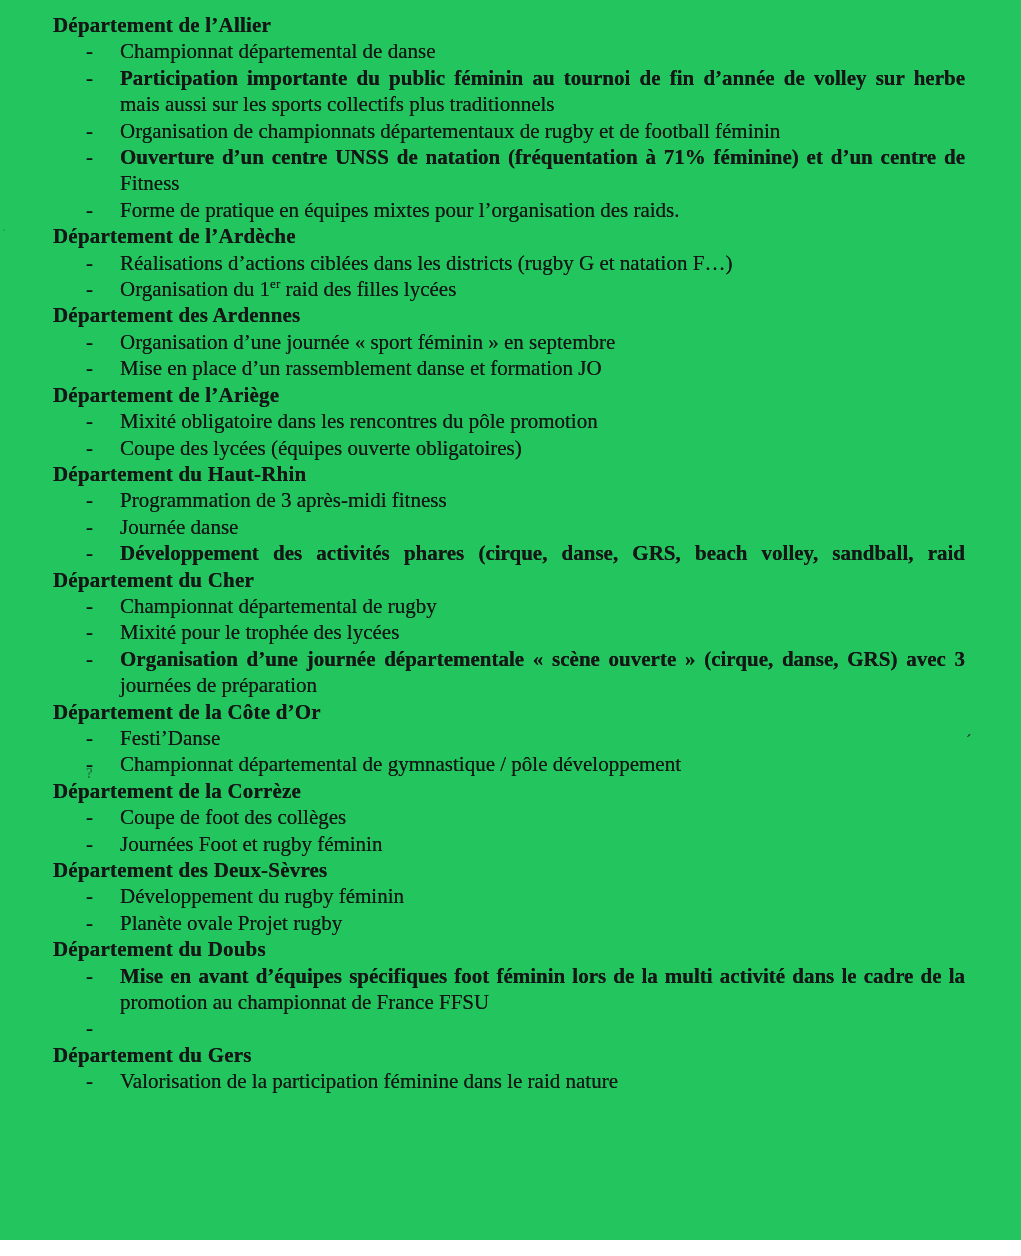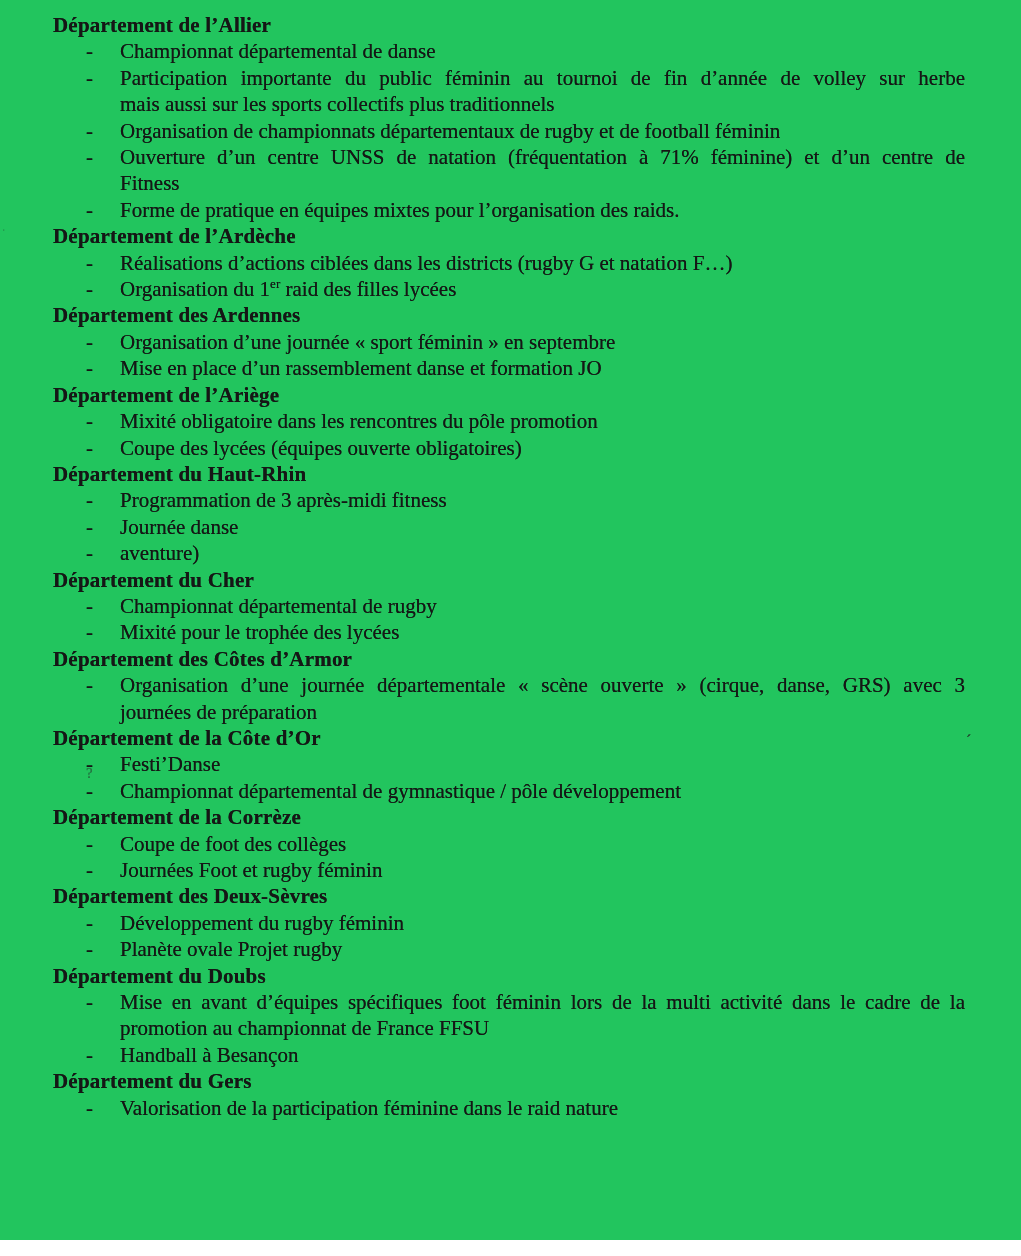--- a/index.html
+++ b/index.html
@@ -34,20 +34,21 @@
   .dash {
     flex: 0 0 34px;
     padding-left: 33px;
     box-sizing: content-box;
   }
   .item-body { flex: 1; min-width: 0; }
   .line { }
   .jline {
     text-align: justify;
     text-align-last: justify;
+    font-weight: bold;
   }
   sup.ord {
     font-size: 0.62em;
     vertical-align: super;
     line-height: 0;
   }
   .artifact {
     position: absolute;
     color: #2a2a2a;
     font-family: "Liberation Serif", serif;
@@ -154,41 +155,40 @@
           <span class="dash">-</span>
           <div class="item-body">
             <div class="line">Journée danse</div>
           </div>
         </div>
       </section>
       <section class="section">
         <div class="item">
           <span class="dash">-</span>
           <div class="item-body">
-            <div class="line">aventure)</div>
+            <div class="line jline">Développement des activités phares (cirque, danse, GRS, beach volley, sandball, raid</div>
           </div>
         </div>
       </section>
       <section class="section">
         <h2 class="section-heading">Département du Cher</h2>
         <div class="item">
           <span class="dash">-</span>
           <div class="item-body">
             <div class="line">Championnat départemental de rugby</div>
           </div>
         </div>
         <div class="item">
           <span class="dash">-</span>
           <div class="item-body">
             <div class="line">Mixité pour le trophée des lycées</div>
           </div>
         </div>
       </section>
       <section class="section">
-        <h2 class="section-heading">Département des Côtes d’Armor</h2>
         <div class="item">
           <span class="dash">-</span>
           <div class="item-body">
             <div class="line jline">Organisation d’une journée départementale « scène ouverte » (cirque, danse, GRS) avec 3</div>
             <div class="line">journées de préparation</div>
           </div>
         </div>
       </section>
       <section class="section">
         <h2 class="section-heading">Département de la Côte d’Or</h2>
@@ -242,21 +242,20 @@
         <div class="item">
           <span class="dash">-</span>
           <div class="item-body">
             <div class="line jline">Mise en avant d’équipes spécifiques foot féminin lors de la multi activité dans le cadre de la</div>
             <div class="line">promotion au championnat de France FFSU</div>
           </div>
         </div>
         <div class="item">
           <span class="dash">-</span>
           <div class="item-body">
-            <div class="line">Handball à Besançon</div>
           </div>
         </div>
       </section>
       <section class="section">
         <h2 class="section-heading">Département du Gers</h2>
         <div class="item">
           <span class="dash">-</span>
           <div class="item-body">
             <div class="line">Valorisation de la participation féminine dans le raid nature</div>
           </div>

